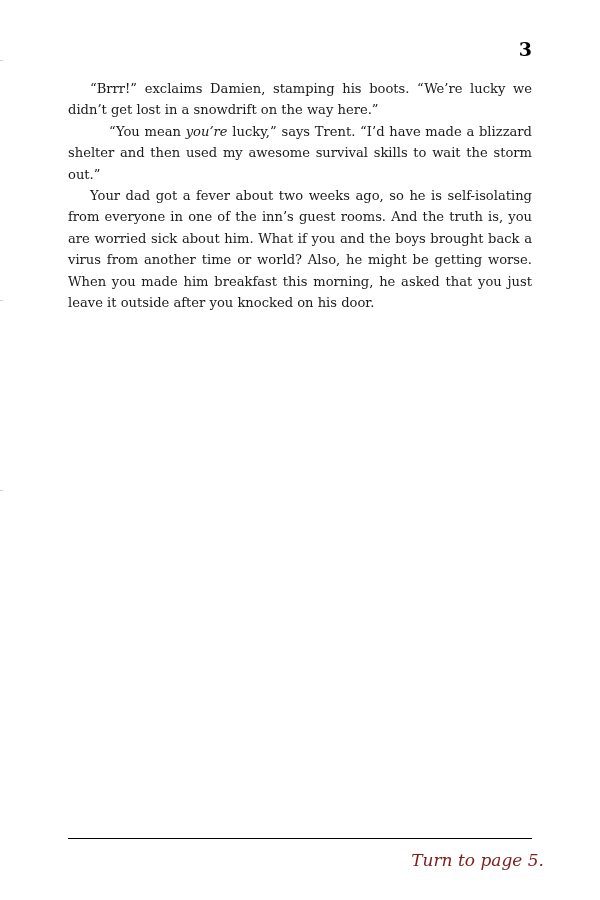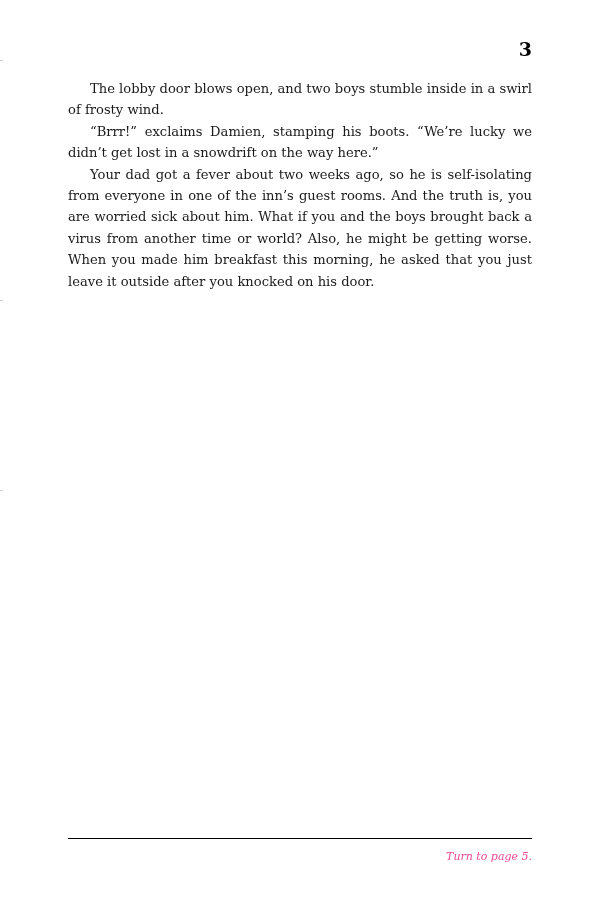--- a/index.html
+++ b/index.html
@@ -56,26 +56,26 @@
   .footer-rule {
     position: absolute;
     left: 68px;
     top: 838px;
     width: 464px;
     height: 1px;
     background: #000000;
   }
   .footer-note {
     position: absolute;
-    right: 68px;
+    right: 56px;
     top: 850px;
-    font-size: 11px;
+    font-size: 17px;
     font-style: italic;
     font-family: "DejaVu Serif", serif;
-    color: #ec4899;
+    color: #7f1d1d;
   }
   .edge-mark {
     position: absolute;
     left: 0;
     width: 3px;
     height: 1px;
     background: #cfcfcf;
   }
 </style>
 </head>
@@ -83,22 +83,22 @@
 
 <div class="page">
 
   <div class="edge-mark" style="top:60px;"></div>
   <div class="edge-mark" style="top:300px;"></div>
   <div class="edge-mark" style="top:490px;"></div>
 
   <div class="page-number">3</div>
 
   <div class="body-text">
-    <p>The lobby door blows open, and two boys stumble inside in a swirl of frosty wind.</p>
     <p>“Brrr!” exclaims Damien, stamping his boots. “We’re lucky we didn’t get lost in a snowdrift on the way here.”</p>
+    <p>&nbsp;&nbsp;&nbsp;&nbsp;“You mean <em>you’re</em> lucky,” says Trent. “I’d have made a blizzard shelter and then used my awesome survival skills to wait the storm out.”</p>
     <p>Your dad got a fever about two weeks ago, so he is self-isolating from everyone in one of the inn’s guest rooms. And the truth is, you are worried sick about him. What if you and the boys brought back a virus from another time or world? Also, he might be getting worse. When you made him breakfast this morning, he asked that you just leave it outside after you knocked on his door.</p>
   </div>
 
   <div class="footer-rule"></div>
 
   <div class="footer-note">Turn to page 5.</div>
 
 </div>
 
 </body></html>

